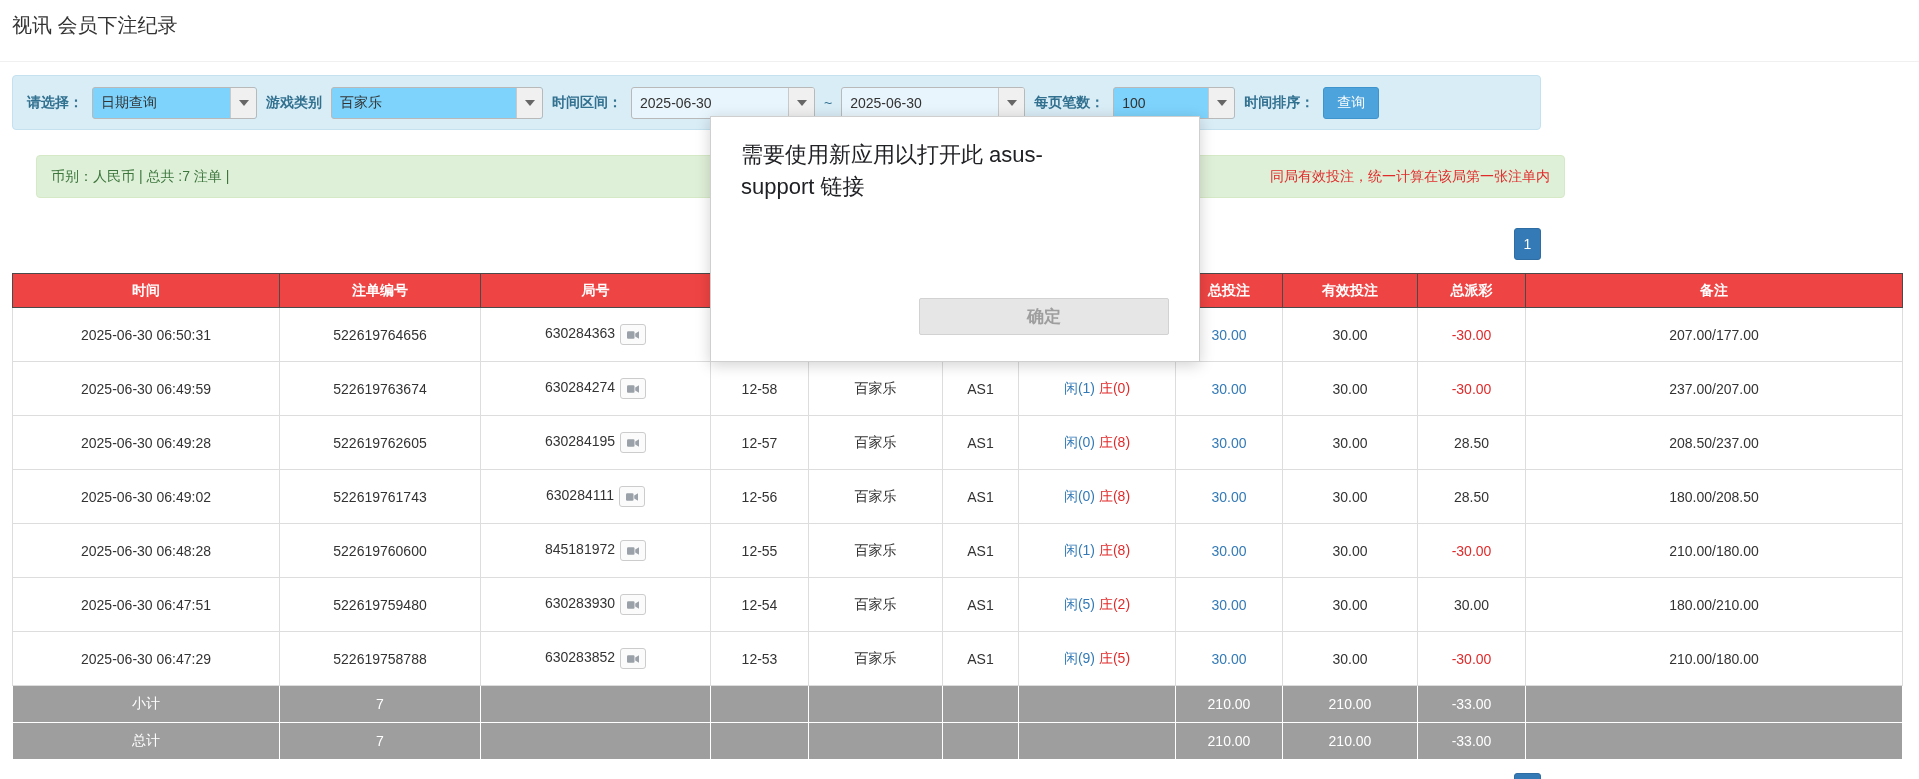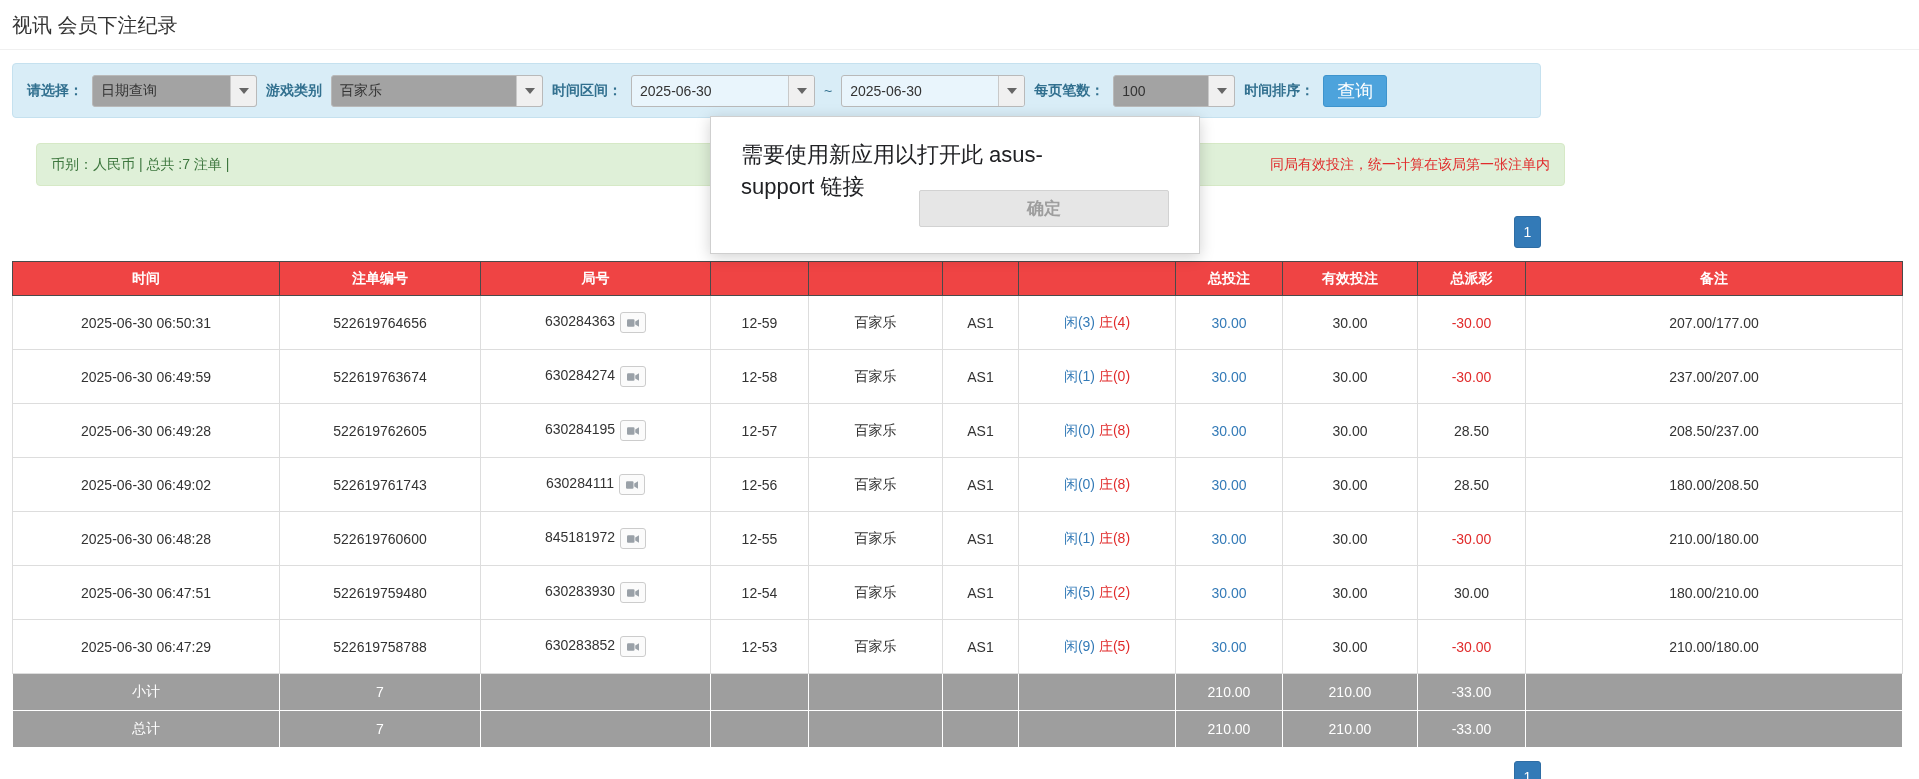--- a/index.html
+++ b/index.html
@@ -6,53 +6,53 @@
   html, body { margin: 0; padding: 0; }
   body {
     width: 1919px; height: 779px; overflow: hidden;
     background: #fff; position: relative;
     font-family: "Liberation Sans", "DejaVu Sans", sans-serif;
     color: #333;
   }
   .content-col { width: 1529px; margin-left: 12px; }
 
   
-  .page-header { padding: 12px 0 10px 12px; border-bottom: 1px solid #f0f0f0; }
+  .page-header { padding: 12px 0 22px 12px; border-bottom: 1px solid #f0f0f0; }
   .page-title { margin: 0; font-size: 20px; font-weight: normal; color: #333; }
 
   
   .filter-bar {
     margin-top: 13px; height: 55px;
     background: #d9edf7; border: 1px solid #c5e1ef; border-radius: 4px;
     display: flex; align-items: center; gap: 9px; padding: 0 14px;
   }
   .flabel { color: #31708f; font-weight: bold; font-size: 14px; white-space: nowrap; }
   .tilde { color: #31708f; font-size: 14px; }
   .combo {
     display: inline-flex; align-items: stretch; height: 32px;
-    background: #a3a3a3; border: 1px solid #b9b9b9; border-radius: 3px; overflow: hidden;
+    background: #7dd3fc; border: 1px solid #b9b9b9; border-radius: 3px; overflow: hidden;
   }
   .combo.light { background: #e9f5fc; }
   .combo-input {
     border: none; outline: none; background: transparent;
     flex: 1; min-width: 0; padding: 0 8px; font-size: 14px; color: #333;
     font-family: inherit;
   }
   .combo-btn {
     width: 26px; border: none; border-left: 1px solid #c9c9c9;
     background: #f0f0f0; display: flex; align-items: center; justify-content: center;
     cursor: pointer; padding: 0;
   }
   .caret {
     width: 0; height: 0;
     border-left: 5px solid transparent; border-right: 5px solid transparent;
     border-top: 6px solid #666;
   }
   .search-btn {
-    height: 32px; padding: 0 13px; font-size: 18px; color: #fff;
+    height: 32px; padding: 0 13px; font-size: 14px; color: #fff;
     background: #4da3dc; border: 1px solid #3e94cd; border-radius: 3px;
     cursor: pointer; font-family: inherit;
   }
 
   
   .info-bar {
     margin-top: 25px; height: 43px;
     background: #dff0d8; border: 1px solid #d6e9c6; border-radius: 4px;
     display: flex; align-items: center; justify-content: space-between;
     padding: 0 14px; font-size: 14px; margin-left: 36px;
@@ -93,21 +93,21 @@
   .neg { color: #e12b2b; }
   .bet-link { color: #337ab7; text-decoration: none; cursor: pointer; }
   .icon-btn {
     display: inline-flex; align-items: center; justify-content: center;
     width: 26px; height: 21px; margin-left: 5px; vertical-align: middle;
     background: #fbfbfb; border: 1px solid #ccc; border-radius: 3px; cursor: pointer;
   }
 
   
   .dialog {
-    position: absolute; left: 710px; top: 116px; width: 490px; height: 138px;
+    position: absolute; left: 710px; top: 116px; width: 490px; height: 246px;
     background: #fff; border: 1px solid #cfcfcf;
     box-shadow: 0 3px 14px rgba(0,0,0,0.18); z-index: 10; padding: 22px 30px;
   }
   .dialog-message {
     margin: 0; font-size: 22px; line-height: 1.45; color: #202124;
     max-width: 365px;
   }
   .dialog-confirm {
     position: absolute; right: 30px; bottom: 26px;
     width: 250px; height: 37px;

